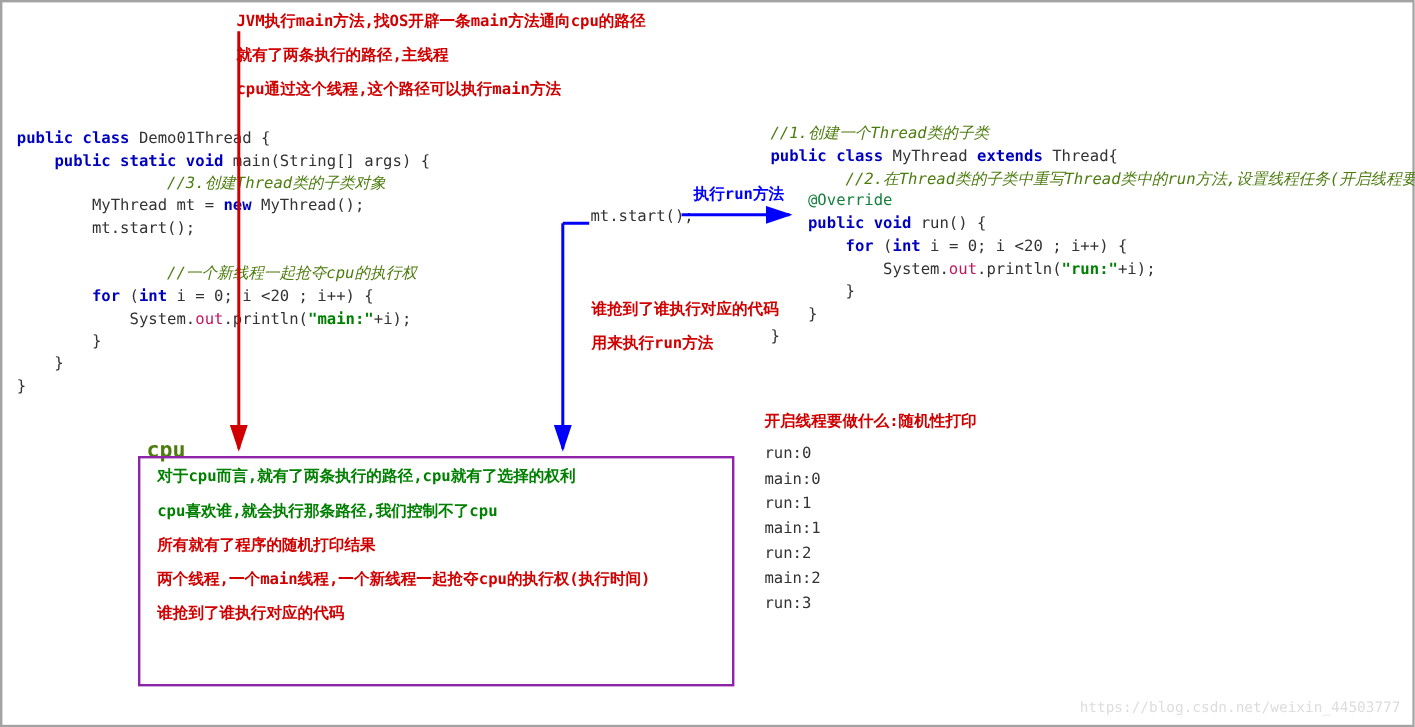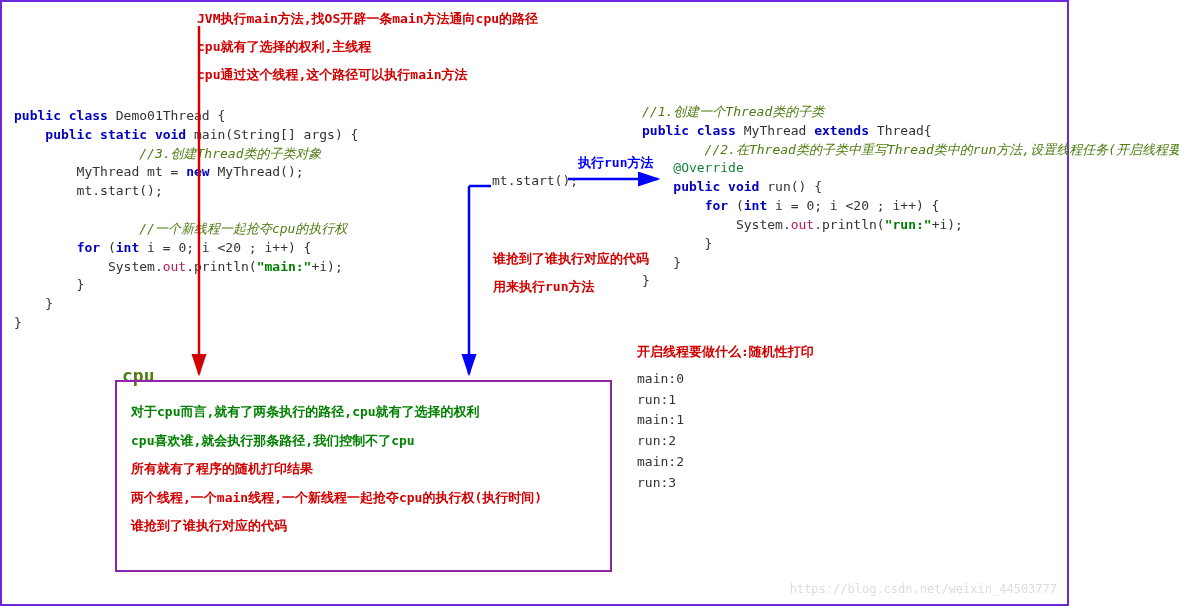--- a/index.html
+++ b/index.html
@@ -1,41 +1,41 @@
 <!DOCTYPE html>
 <html><head>
 <meta charset="utf-8">
 <style>
 html,body{margin:0;padding:0;width:1179px;height:606px;background:#fff;font-family:Consolas,Monaco,monospace;font-size:13px;line-height:1.45;color:#333;overflow:hidden}
-.canvas{position:relative;width:1069px;height:606px;border:2px solid #6d28d9;box-sizing:border-box}
+.canvas{position:relative;width:1179px;height:606px;border:2px solid #a3a3a3;box-sizing:border-box}
 .kw{color:#0000c0;font-weight:bold}
 .cls{color:#333}
 .str{color:#008000;font-weight:bold}
 .cmt{color:#808080;font-style:italic}
 .cmtg{color:#4d7c0f}
 .fld{color:#be185d;}
 .red{color:#d00000;font-weight:bold}
 .blue{color:#0000ff;font-weight:bold}
 .green{color:#008000;font-weight:bold}
 .codeL{position:absolute;left:12px;top:86px;white-space:pre}
 .codeR{position:absolute;left:640px;top:82px;white-space:pre}
 .ann{position:absolute;white-space:nowrap}
 svg{position:absolute;left:0;top:0;pointer-events:none}
-.cpuBox{position:absolute;left:113px;top:378px;width:497px;height:192px;border:2px solid #8e24aa;box-sizing:border-box;padding:16px 14px;font-weight:bold;font-size:13px;line-height:2.2}
+.cpuBox{position:absolute;left:113px;top:378px;width:497px;height:192px;border:2px solid #8e24aa;box-sizing:border-box;padding:2px 14px;font-weight:bold;font-size:13px;line-height:2.2}
 .cpuLbl{position:absolute;left:120px;top:361px;color:#4d7c0f;font-weight:bold;font-size:18px}
 .resBlk{position:absolute;left:635px;top:340px;color:#333;line-height:1.6}
 .resTtl{color:#d00000;font-weight:bold;margin-bottom:6px}
 .water{position:absolute;right:10px;bottom:6px;color:#ddd;font-size:12px}
 </style>
 </head>
 <body>
 <div class="canvas">
 
 <div class="ann red" style="left:195px;top:8px">JVM执行main方法,找OS开辟一条main方法通向cpu的路径</div>
-<div class="ann red" style="left:195px;top:36px">cpu就有了选择的权利,主线程</div>
+<div class="ann red" style="left:195px;top:36px">就有了两条执行的路径,主线程</div>
 <div class="ann red" style="left:195px;top:64px">cpu通过这个线程,这个路径可以执行main方法</div>
 
 <div class="codeL">
 <span class="kw">public class</span> <span class="cls">Demo01Thread</span> {
     <span class="kw">public static void</span> main(String[] args) {
         <span class="cmt"><span class="cmtg">        //3.创建Thread类的子类对象</span></span>
         MyThread mt = <span class="kw">new</span> MyThread();
         mt.start();
 
         <span class="cmt"><span class="cmtg">        //一个新线程一起抢夺cpu的执行权</span></span>
@@ -68,20 +68,21 @@
 <div class="cpuBox">
   <div class="green">对于cpu而言,就有了两条执行的路径,cpu就有了选择的权利</div>
   <div class="green">cpu喜欢谁,就会执行那条路径,我们控制不了cpu</div>
   <div class="red">所有就有了程序的随机打印结果</div>
   <div class="red">两个线程,一个main线程,一个新线程一起抢夺cpu的执行权(执行时间)</div>
   <div class="red">谁抢到了谁执行对应的代码</div>
 </div>
 
 <div class="resBlk">
   <div class="resTtl">开启线程要做什么:随机性打印</div>
+  <div>run:0</div>
   <div>main:0</div>
   <div>run:1</div>
   <div>main:1</div>
   <div>run:2</div>
   <div>main:2</div>
   <div>run:3</div>
 </div>
 
 <div class="water">https://blog.csdn.net/weixin_44503777</div>
 

